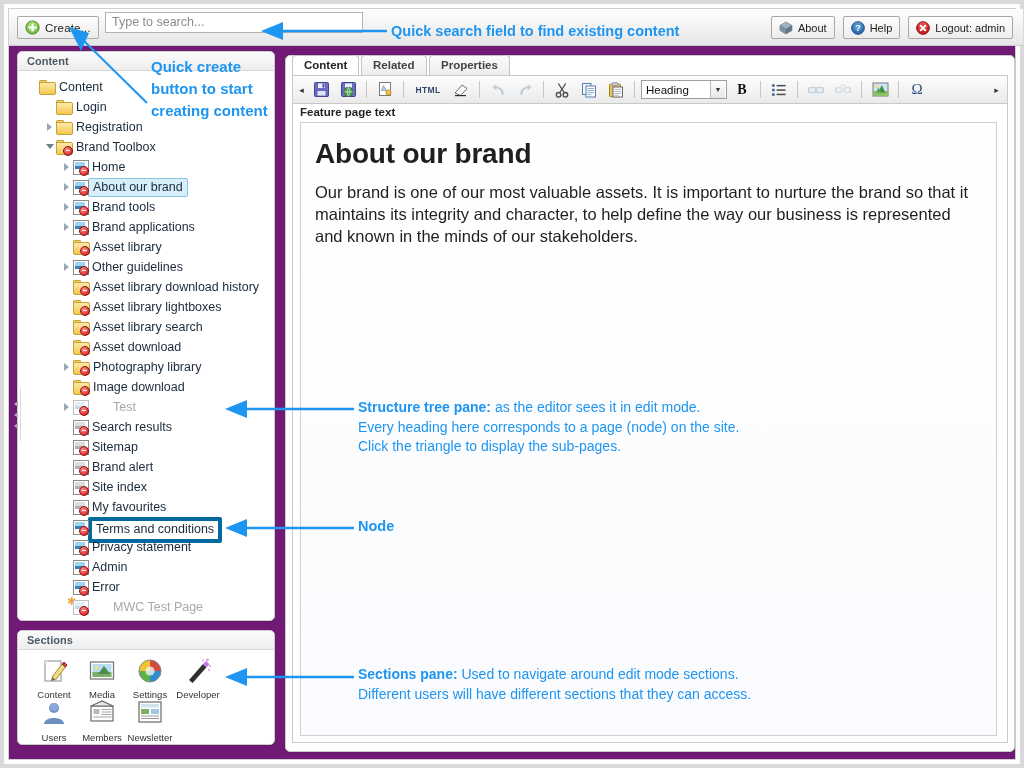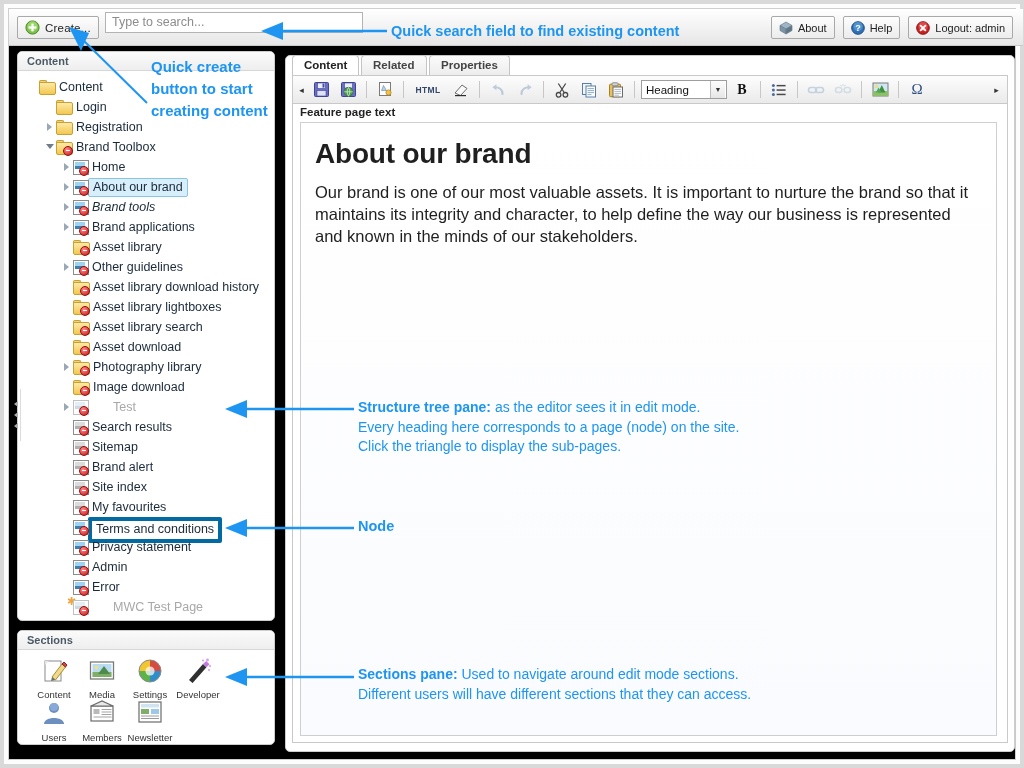--- a/index.html
+++ b/index.html
@@ -13,21 +13,21 @@
   }
   
   #frame{
     position:absolute;left:0;top:0;width:1024px;height:768px;
     background:#fdfdfd;
     border:4px solid #d9d9d9;
     box-sizing:border-box;
   }
   #frame-inner{
     position:absolute;left:4px;top:4px;right:4px;bottom:4px;
-    background:#000000;
+    background:#701a75;
     border:1px solid #cfcfcf;
     box-sizing:border-box;
   }
   
   #header{
     position:absolute;left:0;top:0;width:1014px;height:37px;
     background:linear-gradient(#ffffff,#f0f0f0 60%,#e6e6e6);
     border-bottom:1px solid #c9c9c9;
     box-sizing:border-box;
   }
@@ -290,21 +290,21 @@
 
     <div id="tree-panel" class="panel">
       <div class="panel-head">Content</div>
       <div id="tree-body">
             <div class="tree-item" style="padding-left: 10px;"><span class="tw "></span><span class="ic-folder"><span class="t"></span><span class="b"></span></span><span class="lbl">Content</span></div>
             <div class="tree-item" style="padding-left: 27px;"><span class="tw "></span><span class="ic-folder"><span class="t"></span><span class="b"></span></span><span class="lbl">Login</span></div>
             <div class="tree-item" style="padding-left: 27px;"><span class="tw closed"></span><span class="ic-folder"><span class="t"></span><span class="b"></span></span><span class="lbl">Registration</span></div>
             <div class="tree-item" style="padding-left: 27px;"><span class="tw open"></span><span class="ic-folder"><span class="t"></span><span class="b"></span><span class="badge-red"></span></span><span class="lbl">Brand Toolbox</span></div>
             <div class="tree-item" style="padding-left: 44px;"><span class="tw closed"></span><span class="ic-page "><span class="b"></span><span class="img"></span><span class="hill"></span><span class="badge-red"></span></span><span class="lbl">Home</span></div>
             <div class="tree-item selected" style="padding-left: 44px;"><span class="tw closed"></span><span class="ic-page "><span class="b"></span><span class="img"></span><span class="hill"></span><span class="badge-red"></span></span><span class="lbl">About our brand</span></div>
-            <div class="tree-item" style="padding-left: 44px; font-style: italic;"><span class="tw closed"></span><span class="ic-page "><span class="b"></span><span class="img"></span><span class="hill"></span><span class="badge-red"></span></span><span class="lbl">Brand tools</span></div>
+            <div class="tree-item" style="padding-left: 44px;"><span class="tw closed"></span><span class="ic-page "><span class="b"></span><span class="img"></span><span class="hill"></span><span class="badge-red"></span></span><span class="lbl">Brand tools</span></div>
             <div class="tree-item" style="padding-left: 44px;"><span class="tw closed"></span><span class="ic-page "><span class="b"></span><span class="img"></span><span class="hill"></span><span class="badge-red"></span></span><span class="lbl">Brand applications</span></div>
             <div class="tree-item" style="padding-left: 44px;"><span class="tw "></span><span class="ic-folder"><span class="t"></span><span class="b"></span><span class="badge-red"></span></span><span class="lbl">Asset library</span></div>
             <div class="tree-item" style="padding-left: 44px;"><span class="tw closed"></span><span class="ic-page "><span class="b"></span><span class="img"></span><span class="hill"></span><span class="badge-red"></span></span><span class="lbl">Other guidelines</span></div>
             <div class="tree-item" style="padding-left: 44px;"><span class="tw "></span><span class="ic-folder"><span class="t"></span><span class="b"></span><span class="badge-red"></span></span><span class="lbl">Asset library download history</span></div>
             <div class="tree-item" style="padding-left: 44px;"><span class="tw "></span><span class="ic-folder"><span class="t"></span><span class="b"></span><span class="badge-red"></span></span><span class="lbl">Asset library lightboxes</span></div>
             <div class="tree-item" style="padding-left: 44px;"><span class="tw "></span><span class="ic-folder"><span class="t"></span><span class="b"></span><span class="badge-red"></span></span><span class="lbl">Asset library search</span></div>
             <div class="tree-item" style="padding-left: 44px;"><span class="tw "></span><span class="ic-folder"><span class="t"></span><span class="b"></span><span class="badge-red"></span></span><span class="lbl">Asset download</span></div>
             <div class="tree-item" style="padding-left: 44px;"><span class="tw closed"></span><span class="ic-folder"><span class="t"></span><span class="b"></span><span class="badge-red"></span></span><span class="lbl">Photography library</span></div>
             <div class="tree-item" style="padding-left: 44px;"><span class="tw "></span><span class="ic-folder"><span class="t"></span><span class="b"></span><span class="badge-red"></span></span><span class="lbl">Image download</span></div>
             <div class="tree-item dim" style="padding-left: 44px;"><span class="tw closed"></span><span class="ic-page faded"><span class="b"></span><span class="img"></span><span class="hill"></span><span class="badge-red"></span></span><span class="lbl">Test</span></div>

